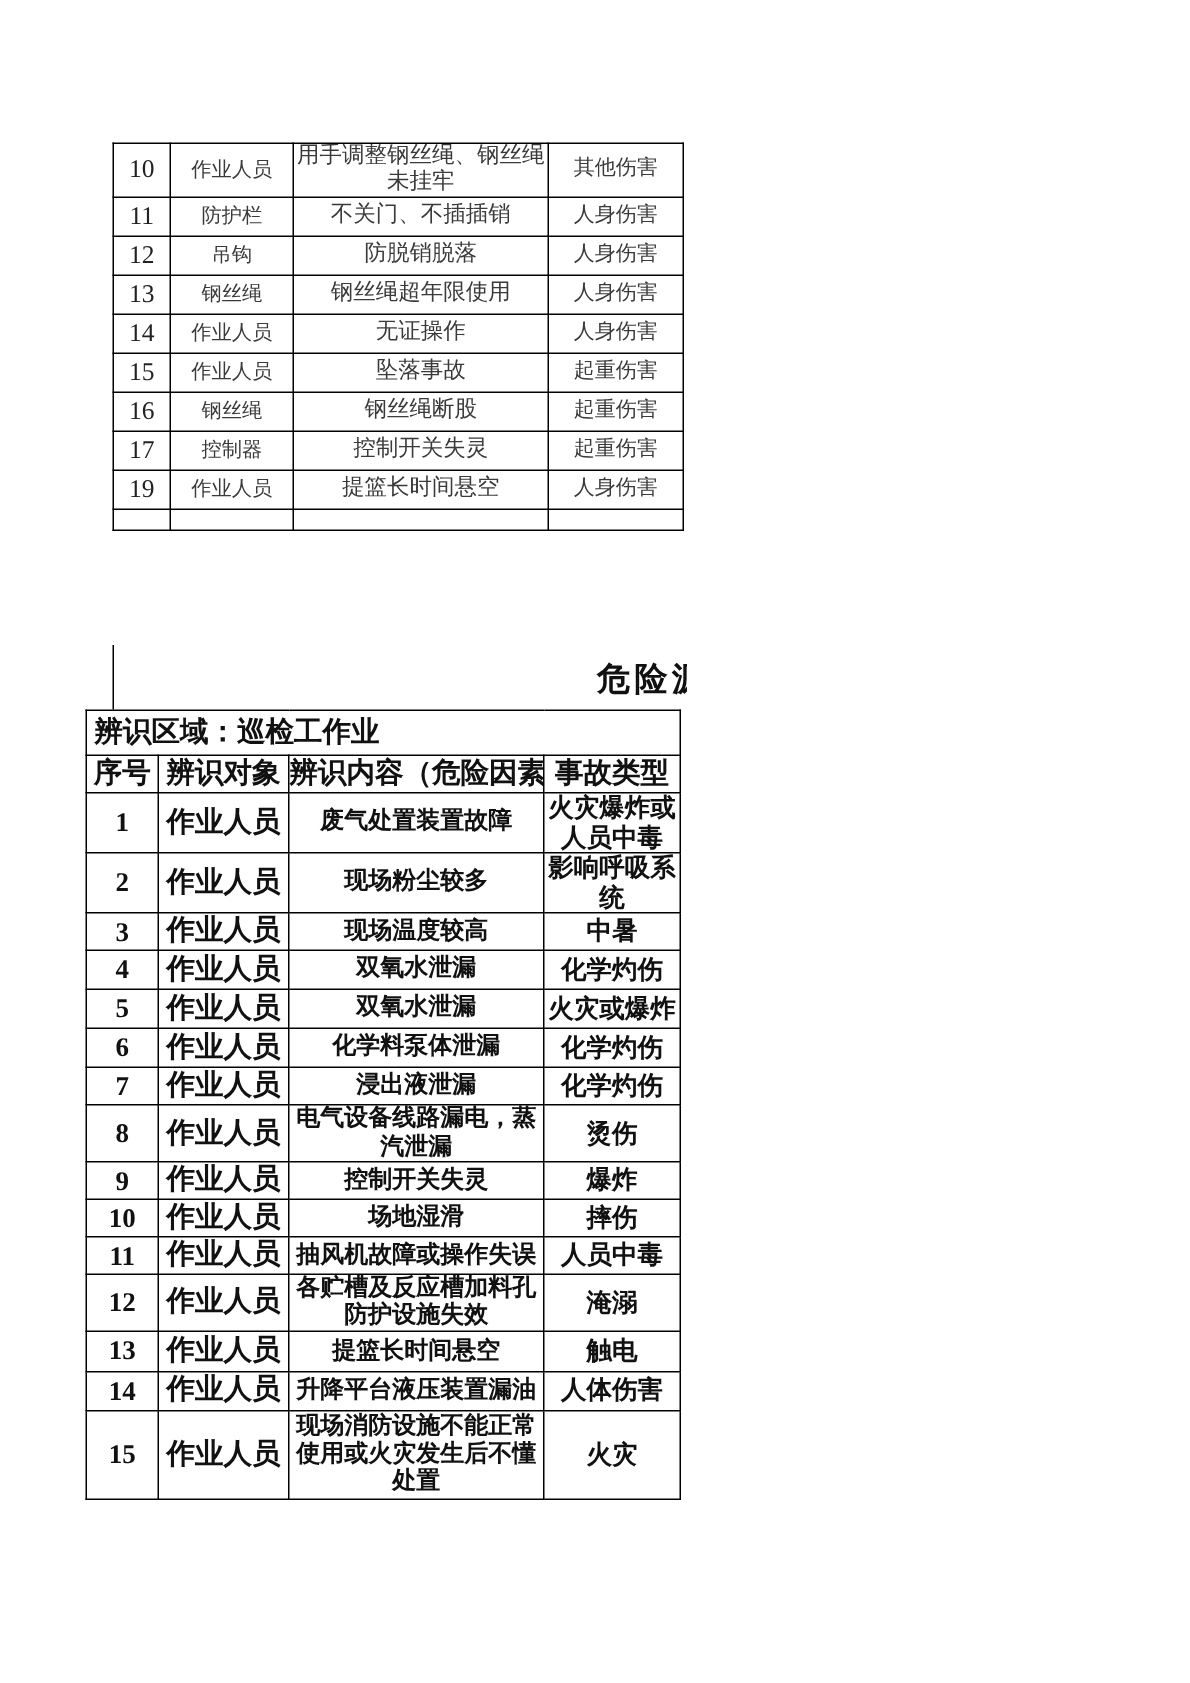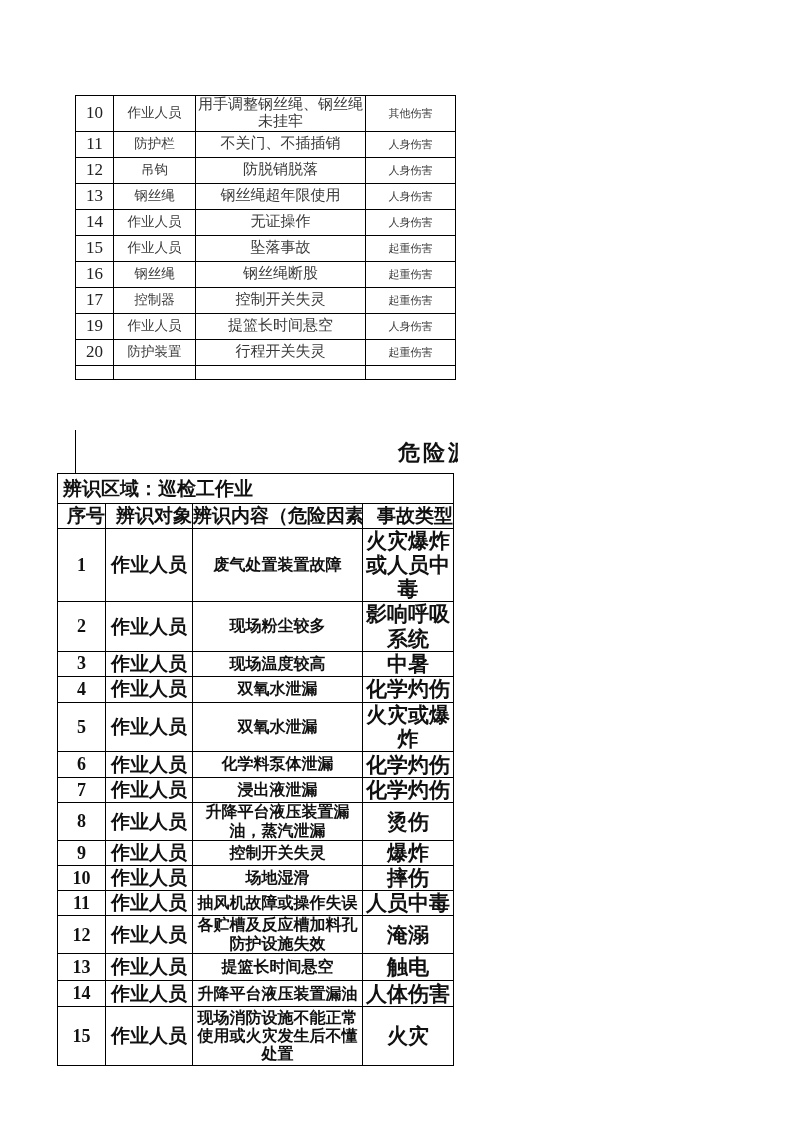--- a/index.html
+++ b/index.html
@@ -9,43 +9,43 @@
   }
   table{border-collapse:collapse;position:absolute;table-layout:fixed;}
   td,th{border:1px solid #000;padding:0;text-align:center;vertical-align:middle;overflow:hidden;line-height:1.15;}
 
   
   #t1{left:75px;top:95px;width:381px;}
   #t1 td{font-size:15px;color:#3a3a3a;}
   #t1 td.c-no{font-size:17px;color:#222;}
   #t1 td.c-obj{font-size:13.5px;}
   #t1 td.c-content{font-size:15px;}
-  #t1 td.c-type{font-size:11px;}
+  #t1 td.c-type{font-size:14px;}
   #t1 td.c-left{text-align:center;}
 
   
   .title-clip{
     position:absolute;left:75px;top:430px;width:382px;height:43px;
     overflow:hidden;border-left:1px solid #000;
   }
   .title-text{
     position:absolute;left:322px;top:8px;font-size:22px;font-weight:bold;
     letter-spacing:3px;white-space:nowrap;color:#111;
   }
 
   
   #t2{left:57px;top:473px;width:397px;}
   #t2 td,#t2 th{font-weight:bold;color:#111;}
   #t2 .region-cell{text-align:left;padding-left:5px;font-size:19px;height:29px;white-space:nowrap;margin-top:44px;}
-  #t2 th{height:24px;font-size:19px;white-space:nowrap;text-align:right;}
+  #t2 th{height:24px;font-size:19px;white-space:nowrap;}
   #t2 th.c-content{text-align:left;}
   #t2 td.c-no{font-size:18px;}
   #t2 td.c-obj{font-size:19px;}
   #t2 td.c-content{font-size:16px;}
-  #t2 td.c-type{font-size:21px;font-family:Liberation Serif, serif;}
+  #t2 td.c-type{font-size:17px;font-family:Liberation Serif, serif;}
 </style>
 </head>
 <body>
 
 <div class="canvas">
 
   <table id="t1">
     <colgroup>
       <col style="width:38px">
         <col style="width:82px">
@@ -99,26 +99,20 @@
           <td class="c-no">17</td>
           <td class="c-obj">控制器</td>
           <td class="c-content">控制开关失灵</td>
           <td class="c-type">起重伤害</td>
         </tr>
         <tr style="height: 26px;">
           <td class="c-no">19</td>
           <td class="c-obj">作业人员</td>
           <td class="c-content">提篮长时间悬空</td>
           <td class="c-type">人身伤害</td>
-        </tr>
-        <tr style="height: 26px;">
-          <td class="c-no">20</td>
-          <td class="c-obj">防护装置</td>
-          <td class="c-content">行程开关失灵</td>
-          <td class="c-type">起重伤害</td>
         </tr>
         <tr style="height: 14px;">
           <td class="c-no"></td>
           <td class="c-obj"></td>
           <td class="c-content"></td>
           <td class="c-type"></td>
         </tr>
       </tbody>
   </table>
 
@@ -183,21 +177,21 @@
         </tr>
         <tr style="height: 25px;">
           <td class="c-no">7</td>
           <td class="c-obj">作业人员</td>
           <td class="c-content">浸出液泄漏</td>
           <td class="c-type">化学灼伤</td>
         </tr>
         <tr style="height: 37px;">
           <td class="c-no">8</td>
           <td class="c-obj">作业人员</td>
-          <td class="c-content">升降平台液压装置漏油，蒸汽泄漏</td>
+          <td class="c-content">电气设备线路漏电，蒸汽泄漏</td>
           <td class="c-type">烫伤</td>
         </tr>
         <tr style="height: 25px;">
           <td class="c-no">9</td>
           <td class="c-obj">作业人员</td>
           <td class="c-content">控制开关失灵</td>
           <td class="c-type">爆炸</td>
         </tr>
         <tr style="height: 25px;">
           <td class="c-no">10</td>

